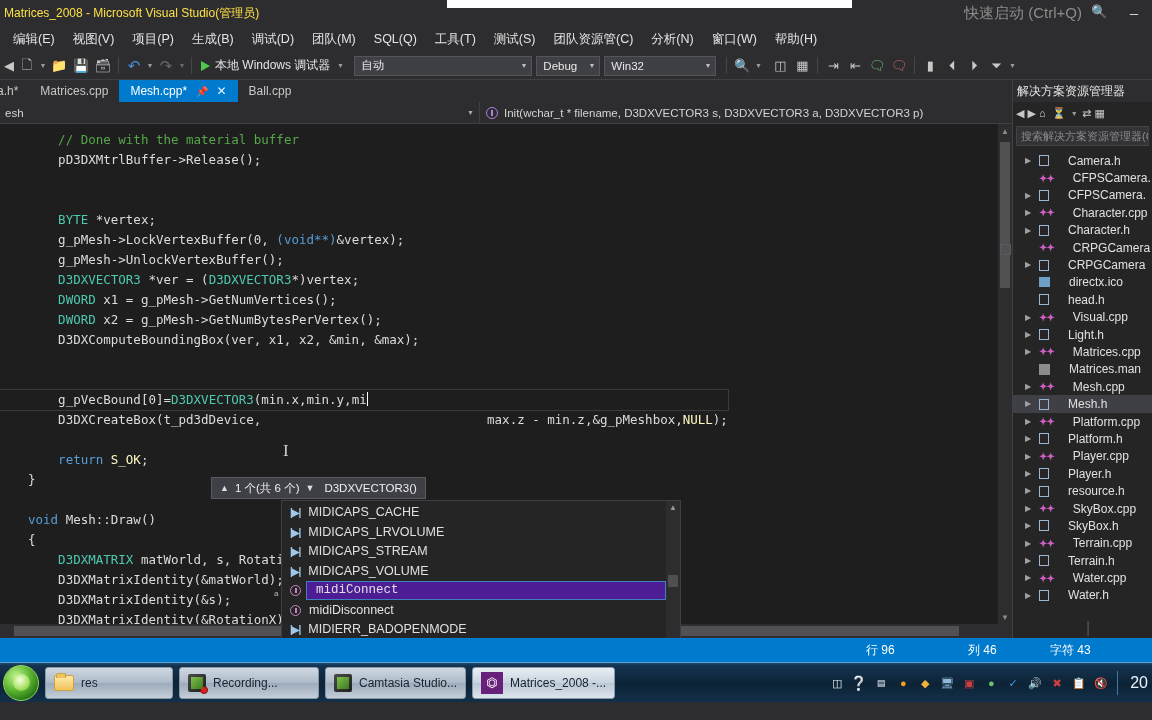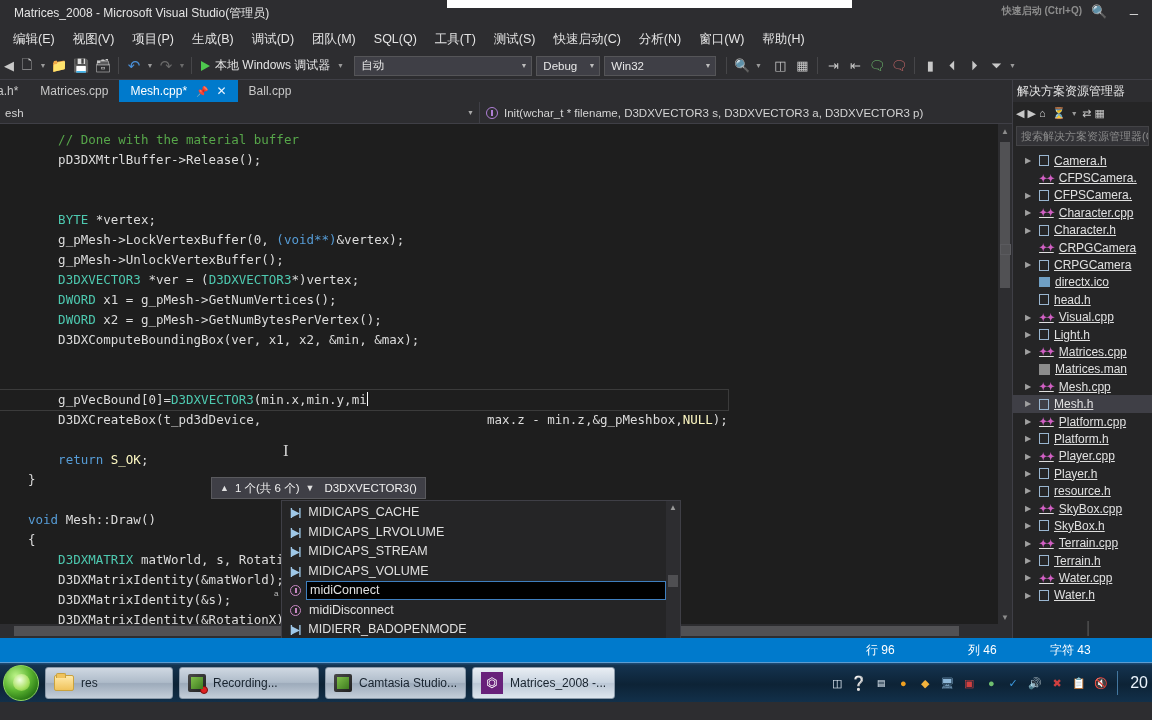--- a/index.html
+++ b/index.html
@@ -3,25 +3,25 @@
 <meta charset="utf-8">
 <style>
   * { margin:0; padding:0; box-sizing:border-box; }
   html,body{ width:1152px; height:720px; overflow:hidden; background:#2d2d30;
     font-family:"Liberation Sans", sans-serif; }
   .app{ position:relative; width:1152px; height:720px; }
 
   
   .titlebar{ height:26px; background:#2d2d30; display:flex; align-items:center;
     position:relative; }
-  .title-text{ font-size:12px; color:#e5e5e5; padding-left:14px; white-space:nowrap; }
+  .title-text{ font-size:12px; color:#fde047; padding-left:4px; white-space:nowrap; }
   .title-dragbar{ position:absolute; left:447px; top:0; width:405px; height:8px;
     background:#ffffff; }
-  .quicklaunch{ position:absolute; right:70px; top:4px; font-size:10px;
-    color:#8c8c8c;font-weight:bold; }
+  .quicklaunch{ position:absolute; right:70px; top:4px; font-size:15px;
+    color:#8c8c8c; }
   .tb-icon{ position:absolute; top:4px; color:#d0d0d0; font-size:13px; }
 
   
   .menubar{ height:26px; background:#2d2d30; display:flex; align-items:center;
     padding-left:4px; }
   .menu-item{ font-size:12.5px; color:#e4e4e4; padding:3px 9px; white-space:nowrap; }
 
   
   .toolbar{ height:28px; background:#2d2d30; display:flex; align-items:center;
     padding-left:2px; border-bottom:1px solid #3f3f46; }
@@ -104,22 +104,22 @@
     gap:6px; padding:0 8px; font-size:11.5px; color:#f0f0f0; white-space:nowrap;
     z-index:30; }
   .sigtip .ar{ font-size:9px; color:#e0e0e0; }
 
   .intelli{ position:absolute; left:281px; top:376px; width:400px; height:183px;
     background:#252526; border:1px solid #3f3f46; z-index:25; }
   .il-list{ position:absolute; left:0; top:2px; width:384px; }
   .il-row{ height:19.5px; display:flex; align-items:center; gap:8px;
     padding-left:8px; font-size:12.5px; color:#e0e0e0; white-space:nowrap; }
   .il-row.sel{ }
-  .il-row.sel .il-label{ border:1px solid #3f7fbf; background:#000000;
-    padding:0 3px; margin-left:-3px; width:372px; }
+  .il-row.sel .il-label{ border:1px solid #3f7fbf; background:#4c1d95;
+    padding:0 9px; margin-left:-3px; width:372px;font-family:Liberation Mono, monospace; }
   .il-label{ line-height:17px; }
   .ico-macro{ color:#9fc8e8; font-size:10px; letter-spacing:-1px; font-weight:bold;}
   .ico-fn{ width:11px;height:11px;border-radius:50%;border:1.5px solid #c586c0;
     position:relative; flex:0 0 auto; }
   .ico-fn:after{ content:""; position:absolute; left:3.5px; top:2px;
     width:2px;height:5px;background:#c586c0; }
   .il-scroll{ position:absolute; right:0; top:0; width:14px; height:181px;
     background:#2d2d30; }
   .il-scroll .arrow{ width:14px;height:13px;display:flex;align-items:center;
     justify-content:center;color:#9a9a9a;font-size:8px; }
@@ -133,21 +133,21 @@
   .se-title{ height:22px; display:flex; align-items:center; padding-left:4px;
     font-size:12px; color:#e4e4e4; background:#2d2d30; white-space:nowrap; }
   .se-toolbar{ height:22px; display:flex; align-items:center; gap:3px;
     padding-left:3px; background:#252526; }
   .se-tb{ color:#c8c8c8; font-size:11px; }
   .se-search{ height:20px; margin:2px 3px; background:#333337;
     border:1px solid #434346; display:flex; align-items:center; padding-left:4px;
     font-size:11px; color:#8a8a8a; overflow:hidden; white-space:nowrap; }
   .se-tree{ flex:1; overflow:hidden; padding-top:4px; position:relative; }
   .se-row{ height:17.4px; display:flex; align-items:center; font-size:12px;
-    color:#e0e0e0; white-space:nowrap; padding-left:26px; gap:5px;text-decoration:underline; }
+    color:#e0e0e0; white-space:nowrap; padding-left:26px; gap:19px; }
   .se-row.sel{ background:#3f3f46; }
   .se-exp{ position:absolute; left:12px; font-size:8px; color:#a0a0a0; }
   .se-rowwrap{ position:relative; }
   .f-cpp{ color:#d160c4; font-size:10px; font-weight:bold; letter-spacing:-1px; }
   .f-h{ width:10px;height:11px;border:1px solid #9ab6d0; display:inline-block;
     position:relative; flex:0 0 auto; }
   .f-ico{ width:11px;height:10px; background:#6f9fc4; display:inline-block;
     flex:0 0 auto; }
   .f-man{ width:11px;height:11px; background:#8c8c8c; display:inline-block;
     flex:0 0 auto; }
@@ -217,21 +217,21 @@
   <div class="menubar">
     <div class="menu-item">编辑(E)</div>
     <div class="menu-item">视图(V)</div>
     <div class="menu-item">项目(P)</div>
     <div class="menu-item">生成(B)</div>
     <div class="menu-item">调试(D)</div>
     <div class="menu-item">团队(M)</div>
     <div class="menu-item">SQL(Q)</div>
     <div class="menu-item">工具(T)</div>
     <div class="menu-item">测试(S)</div>
-    <div class="menu-item">快速启动(C)</div>
+    <div class="menu-item">团队资源管(C)</div>
     <div class="menu-item">分析(N)</div>
     <div class="menu-item">窗口(W)</div>
     <div class="menu-item">帮助(H)</div>
   </div>
 
   <div class="toolbar">
     <div class="tbtn" style="width:14px;">◀</div>
     <div class="tbtn">🗋</div>
     <div class="tcaret">▼</div>
     <div class="tbtn">📁</div>

